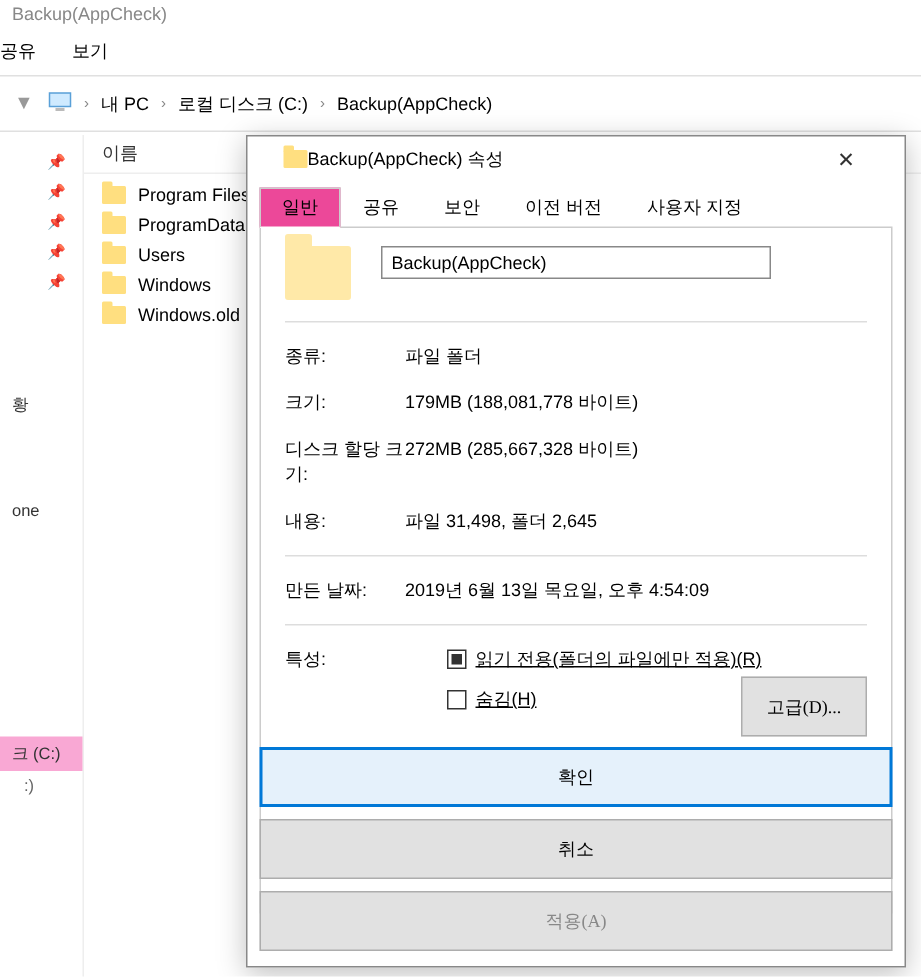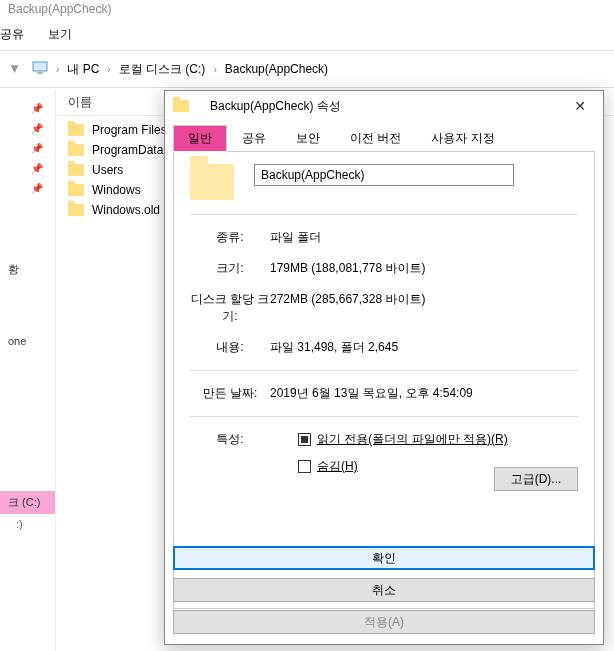--- a/index.html
+++ b/index.html
@@ -27,43 +27,43 @@
     .listpane { flex: 1; position: relative; }
     .listhead { display: flex; height: 26px; border-bottom: 1px solid #eee; align-items: center; padding-left: 12px; color: #333; }
     .col-name { width: 240px; }
     .filelist { padding: 4px 0; }
     .file-row { display: flex; align-items: center; height: 20px; padding-left: 12px; gap: 8px; }
     .folder-icon-sm { width: 16px; height: 12px; background: #ffdf80; border-radius: 1px; position: relative; }
     .folder-icon-sm::before { content:""; position:absolute; top:-3px; left:0; width:7px; height:4px; background:#ffdf80; border-radius:1px 1px 0 0; }
     
     
     .dialog { position: absolute; left: 164px; top: 90px; width: 440px; height: 555px; background: #fff; border: 1px solid #888; box-shadow: 0 4px 18px rgba(0,0,0,0.25); }
-    .dlg-title { height: 30px; display: flex; align-items: center; padding: 0 8px; gap: 21px; justify-content: center; }
+    .dlg-title { height: 30px; display: flex; align-items: center; padding: 0 24px; gap: 0; justify-content: center; }
     .dlg-title .spacer { flex: 1; }
     .dlg-close { font-size: 14px; color: #333; width: 30px; text-align: center; }
     .tabs { display: flex; padding: 4px 8px 0 8px; gap: 0; }
     .tab { padding: 4px 14px; border: 1px solid transparent; cursor: default; }
     .tab.active { border: 1px solid #ccc; border-bottom: 1px solid #fff; background: #ec4899; position: relative; z-index: 2; }
     .tab-body { margin: 0 8px 8px 8px; border: 1px solid #ccc; padding: 12px 16px; height: 458px; position: relative; top: -1px; }
     
     .row { display: flex; align-items: flex-start; margin-bottom: 14px; }
-    .row .label { width: 80px; color: #000; text-align: center; }
+    .row .label { width: 80px; color: #000; }
     .row .value { flex: 1; color: #000; }
     .name-input { border: 1px solid #888; padding: 2px 6px; width: 260px; height: 22px; background:#fff; }
     .folder-icon-lg { width: 44px; height: 36px; background: #ffe9a8; border-radius: 2px; position: relative; margin-right: 20px; }
     .folder-icon-lg::before { content:""; position:absolute; top:-8px; left:0; width:18px; height:10px; background:#ffe9a8; border-radius:2px 2px 0 0; }
     .hr { height:1px; background:#ddd; margin: 8px 0 14px 0; }
     
     .checkbox { display:inline-flex; align-items:center; gap:6px;margin-left:28px; }
     .cb { width:13px; height:13px; border:1px solid #333; display:inline-flex; align-items:center; justify-content:center; font-size:9px; background:#fff; }
     .cb.ind { background:#fff; }
     .cb.ind::after { content:""; display:block; width:7px; height:7px; background:#333; }
     .underline { text-decoration: underline; }
     
-    .btn { min-width: 84px; height: 24px; border: 1px solid #adadad; background: #e1e1e1; display: inline-flex; align-items: center; justify-content: center; cursor: default; }
+    .btn { min-width: 84px; height: 40px; border: 1px solid #adadad; background: #e1e1e1; display: inline-flex; align-items: center; justify-content: center; cursor: default; font-family: Liberation Serif, serif; }
     .btn.default { border: 2px solid #0078d7; background:#e5f1fb; }
     .btn.disabled { color: #888; text-align: center; }
     .dlg-buttons { position:absolute; left:8px; right:8px; bottom:10px; display:flex; justify-content:flex-end; gap:8px;flex-direction:column; }
     .adv-btn { position:absolute; right:0; bottom:0; }
     .attrs { position: relative; height: 60px; }
   </style>
 </head>
 <body>
 
 <div class="titlebar">Backup(AppCheck)</div>

